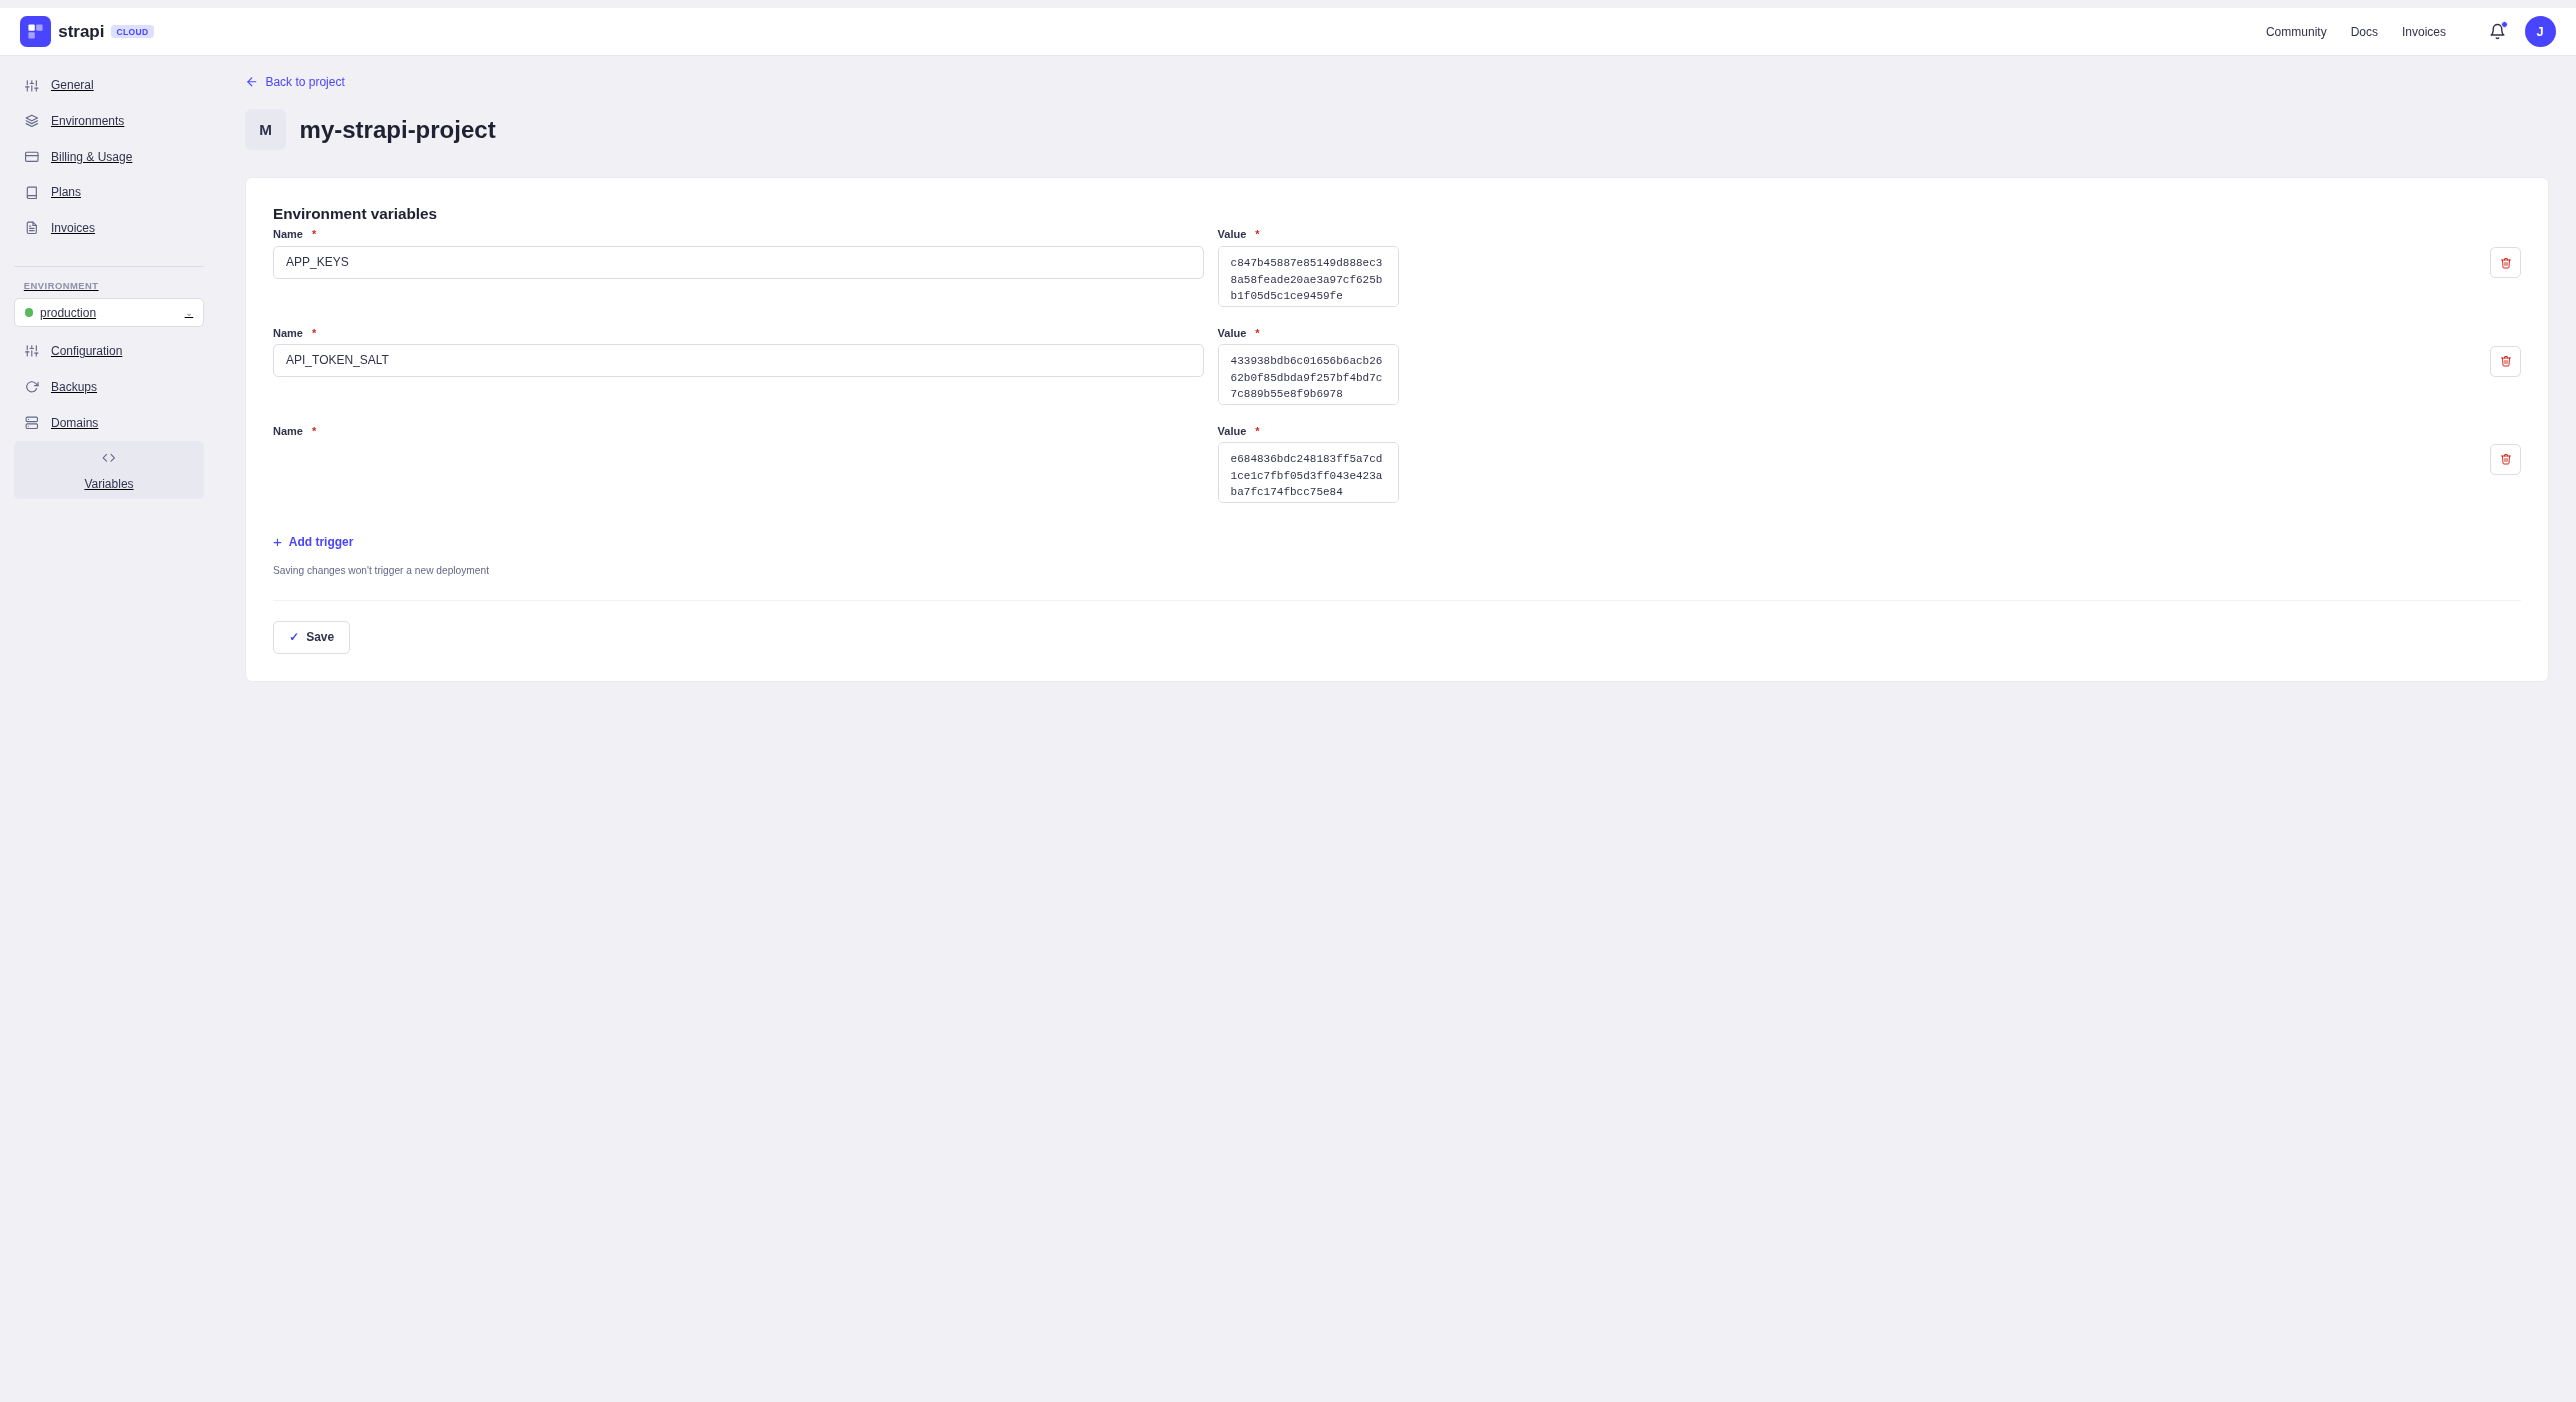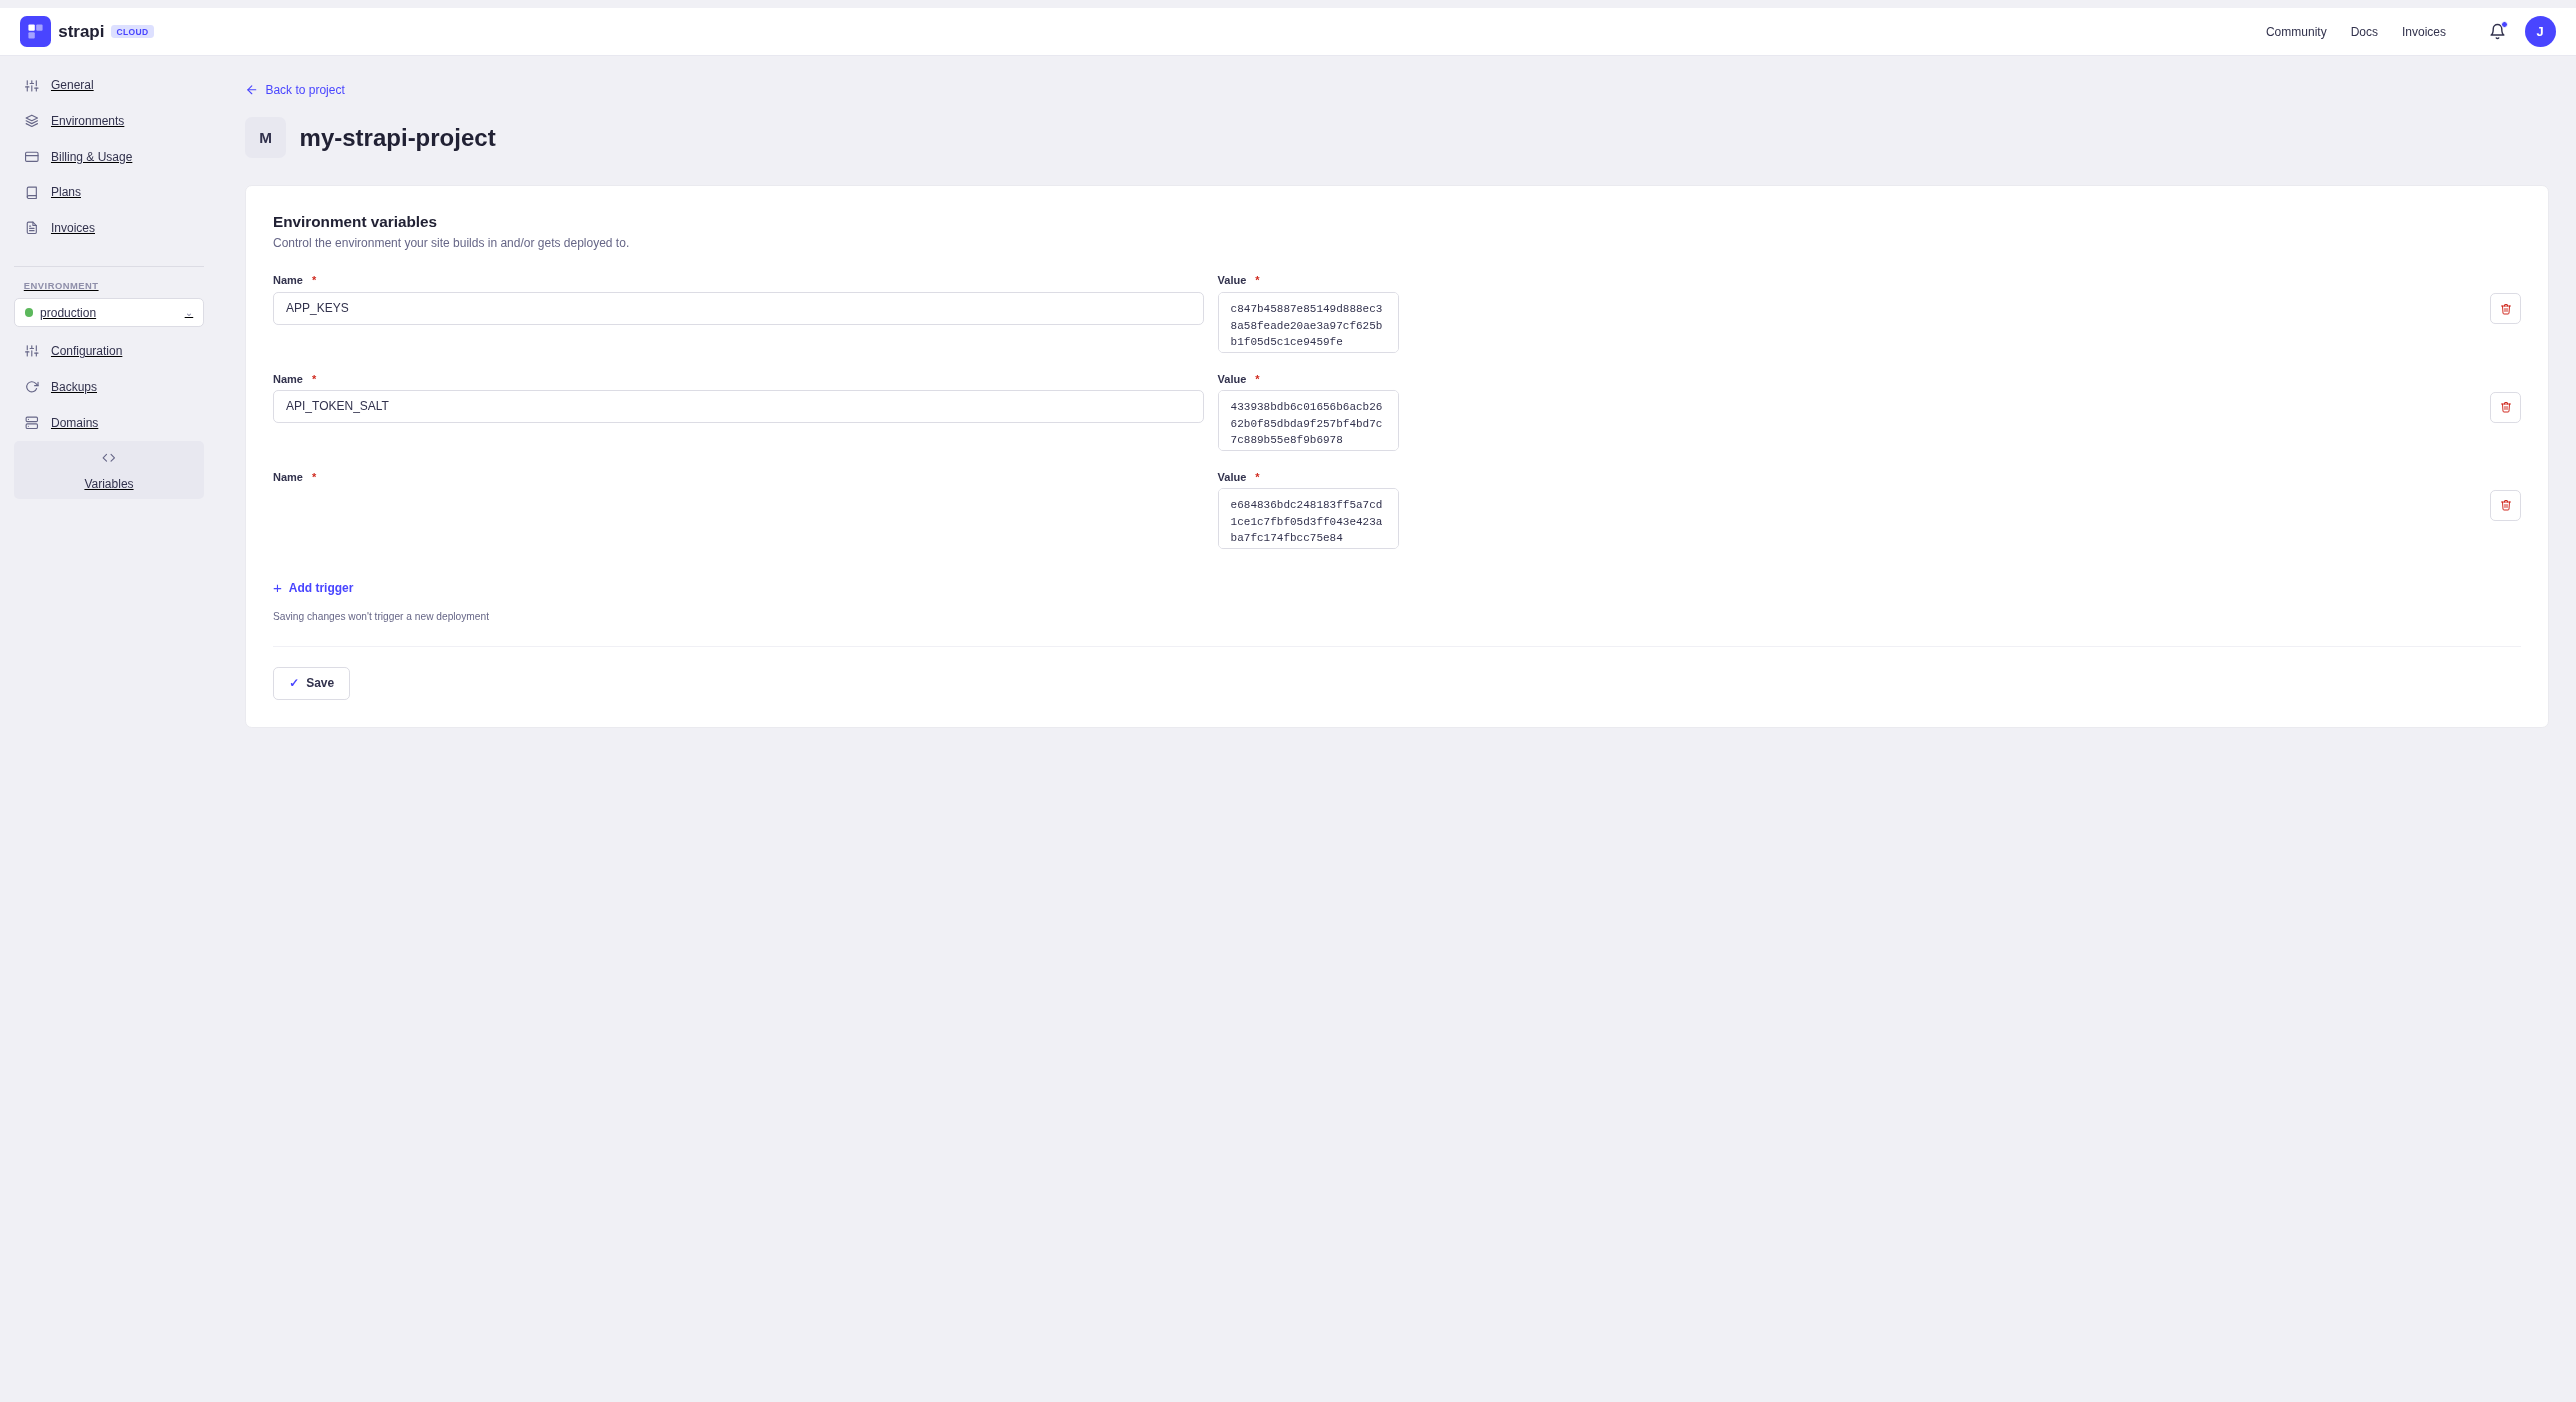--- a/index.html
+++ b/index.html
@@ -114,21 +114,21 @@
       cursor: pointer;
       margin-bottom: 6.8px;
       font-size: 12px;
       color: #32324d;
     }
     .env-selector-left { display: flex; align-items: center; gap: 6.8px; }
     .env-dot { width: 8.5px; height: 8.5px; background: #5cb85c; border-radius: 50%; }
     .chevron-icon { color: #8e8ea9; font-size: 10.2px; }
 
     
-    .main { flex: 1; padding: 27px; overflow-y: auto; margin-top: 8px; }
+    .main { flex: 1; padding: 27px; overflow-y: auto; }
     .back-link {
       display: inline-flex;
       align-items: center;
       gap: 6.8px;
       color: #4945ff;
       font-size: 12px;
       cursor: pointer;
       margin-bottom: 20.4px;
       text-decoration: none;
     }
@@ -407,21 +407,20 @@
       <span>Back to project</span>
     </a>
 
     <div class="page-header">
       <div class="project-avatar">M</div>
       <h1 class="page-title">my-strapi-project</h1>
     </div>
 
     <div class="card">
       <h2 class="card-title">Environment variables</h2>
-      <p class="card-subtitle">Control the environment your site builds in and/or gets deployed to.</p>
 
       
       <div class="field-row">
         <div class="field-group">
           <div class="field-label">
             <span>Name</span>
               <span class="required">*</span>
           </div>
           <input class="field-input" type="text" value="APP_KEYS" style="">
         </div>

